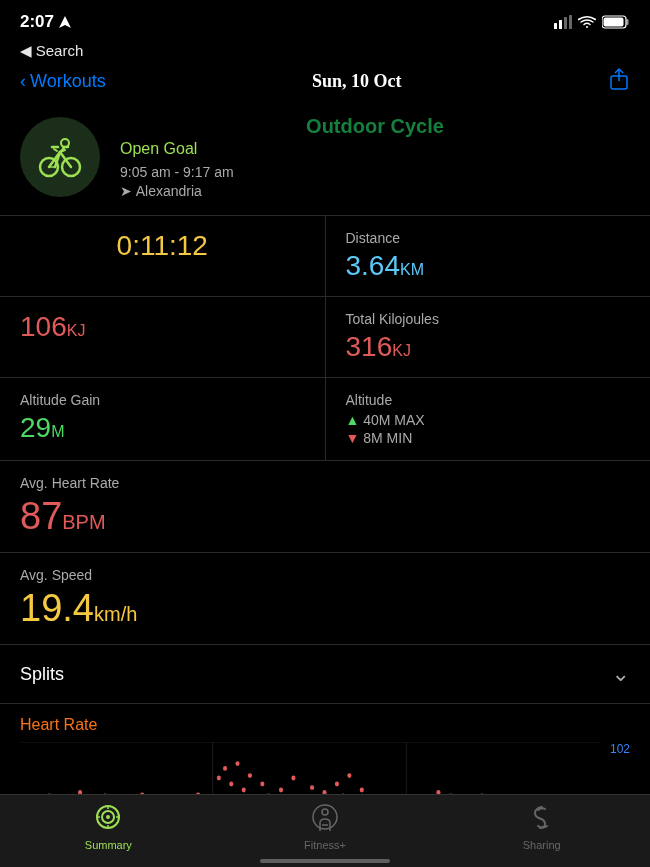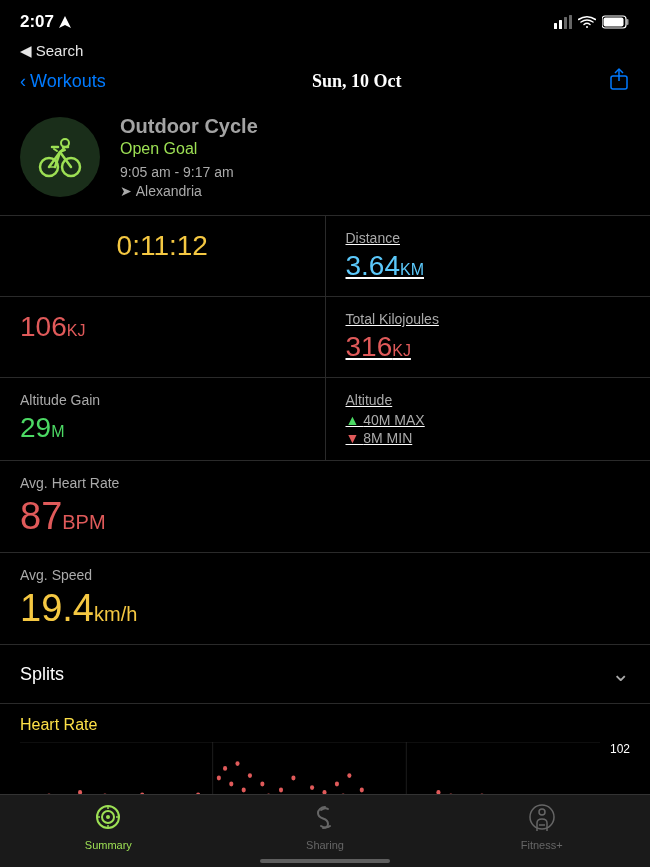--- a/index.html
+++ b/index.html
@@ -83,22 +83,23 @@
       align-items: center;
       justify-content: center;
       flex-shrink: 0;
     }
     .workout-info {
       flex: 1;
     }
     .workout-type {
       font-size: 20px;
       font-weight: 600;
-      color: #a3a3a3;
+      color: #15803d;
       margin-bottom: 2px;
+      text-align: center;
     }
     .workout-goal {
       font-size: 16px;
       color: #9de054;
       margin-bottom: 6px;
     }
     .workout-time-range {
       font-size: 14px;
       color: #aaa;
       margin-bottom: 3px;
@@ -116,21 +117,20 @@
       display: flex;
       border-bottom: 0.5px solid #2a2a2a;
     }
     .stat-cell {
       flex: 1;
       padding: 14px 20px;
       border-right: 0.5px solid #2a2a2a;
     }
     .stat-cell:last-child {
       border-right: none;
-      text-decoration: underline;
     }
     .stat-label {
       font-size: 14px;
       color: #aaa;
       margin-bottom: 4px;
     }
     .stat-value {
       font-size: 28px;
       font-weight: 300;
     }
@@ -177,34 +177,34 @@
       color: #aaa;
       font-size: 16px;
     }
 
     
     .heart-rate-section {
       padding: 12px 20px 8px 20px;
     }
     .heart-rate-title {
       font-size: 16px;
-      color: #fde047;
+      color: #f97316;
       margin-bottom: 8px;
     }
     .chart-container {
       position: relative;
       width: 100%;
       height: 120px;
     }
     .chart-max-label {
       position: absolute;
       right: 0;
       top: 0;
       font-size: 12px;
-      color: #ffffff;
+      color: #3b82f6;
     }
     .chart-min-label {
       position: absolute;
       right: 0;
       bottom: 24px;
       font-size: 12px;
       color: #aaa;
     }
     .chart-time-labels {
       display: flex;
@@ -533,34 +533,34 @@
         <line x1="14" y1="22" x2="14" y2="25" stroke="#9de054" stroke-width="1.5"></line>
         <line x1="3" y1="14" x2="6" y2="14" stroke="#9de054" stroke-width="1.5"></line>
         <line x1="22" y1="14" x2="25" y2="14" stroke="#9de054" stroke-width="1.5"></line>
       </svg>
     </div>
     <span class="tab-label">Summary</span>
   </div>
   <div class="tab-item tab-inactive">
     <div>
       <svg width="28" height="28" viewBox="0 0 28 28">
-
-        <path d="M14 4 C10 4 7 7 7 10 C7 13 9 14.5 12 15.5 C15 16.5 17 18 17 21 C17 24 14.5 25 12 25" stroke="#666" stroke-width="2" fill="none" stroke-linecap="round"></path>
-        <path d="M10 7 C10 7 14 4 17 6" stroke="#666" stroke-width="2" fill="none" stroke-linecap="round"></path>
-        <path d="M10 23 C10 23 15 26 19 23" stroke="#666" stroke-width="2" fill="none" stroke-linecap="round"></path>
-      </svg>
-    </div>
-    <span class="tab-label">Sharing</span>
-  </div>
-  <div class="tab-item tab-inactive">
-    <div>
-      <svg width="28" height="28" viewBox="0 0 28 28">
         <circle cx="14" cy="14" r="12" stroke="#666" stroke-width="1.5" fill="none"></circle>
         <circle cx="14" cy="9" r="3" stroke="#666" stroke-width="1.5" fill="none"></circle>
         <path d="M9 28 L9 20 Q9 16 14 16 Q19 16 19 20 L19 28" stroke="#666" stroke-width="1.5" fill="none" stroke-linecap="round"></path>
         <line x1="11" y1="22" x2="17" y2="22" stroke="#666" stroke-width="1.5"></line>
       </svg>
     </div>
     <span class="tab-label">Fitness+</span>
   </div>
+  <div class="tab-item tab-inactive">
+    <div>
+      <svg width="28" height="28" viewBox="0 0 28 28">
+
+        <path d="M14 4 C10 4 7 7 7 10 C7 13 9 14.5 12 15.5 C15 16.5 17 18 17 21 C17 24 14.5 25 12 25" stroke="#666" stroke-width="2" fill="none" stroke-linecap="round"></path>
+        <path d="M10 7 C10 7 14 4 17 6" stroke="#666" stroke-width="2" fill="none" stroke-linecap="round"></path>
+        <path d="M10 23 C10 23 15 26 19 23" stroke="#666" stroke-width="2" fill="none" stroke-linecap="round"></path>
+      </svg>
+    </div>
+    <span class="tab-label">Sharing</span>
+  </div>
 </div>
 
 <div class="home-indicator"></div>
 
 </body></html>

